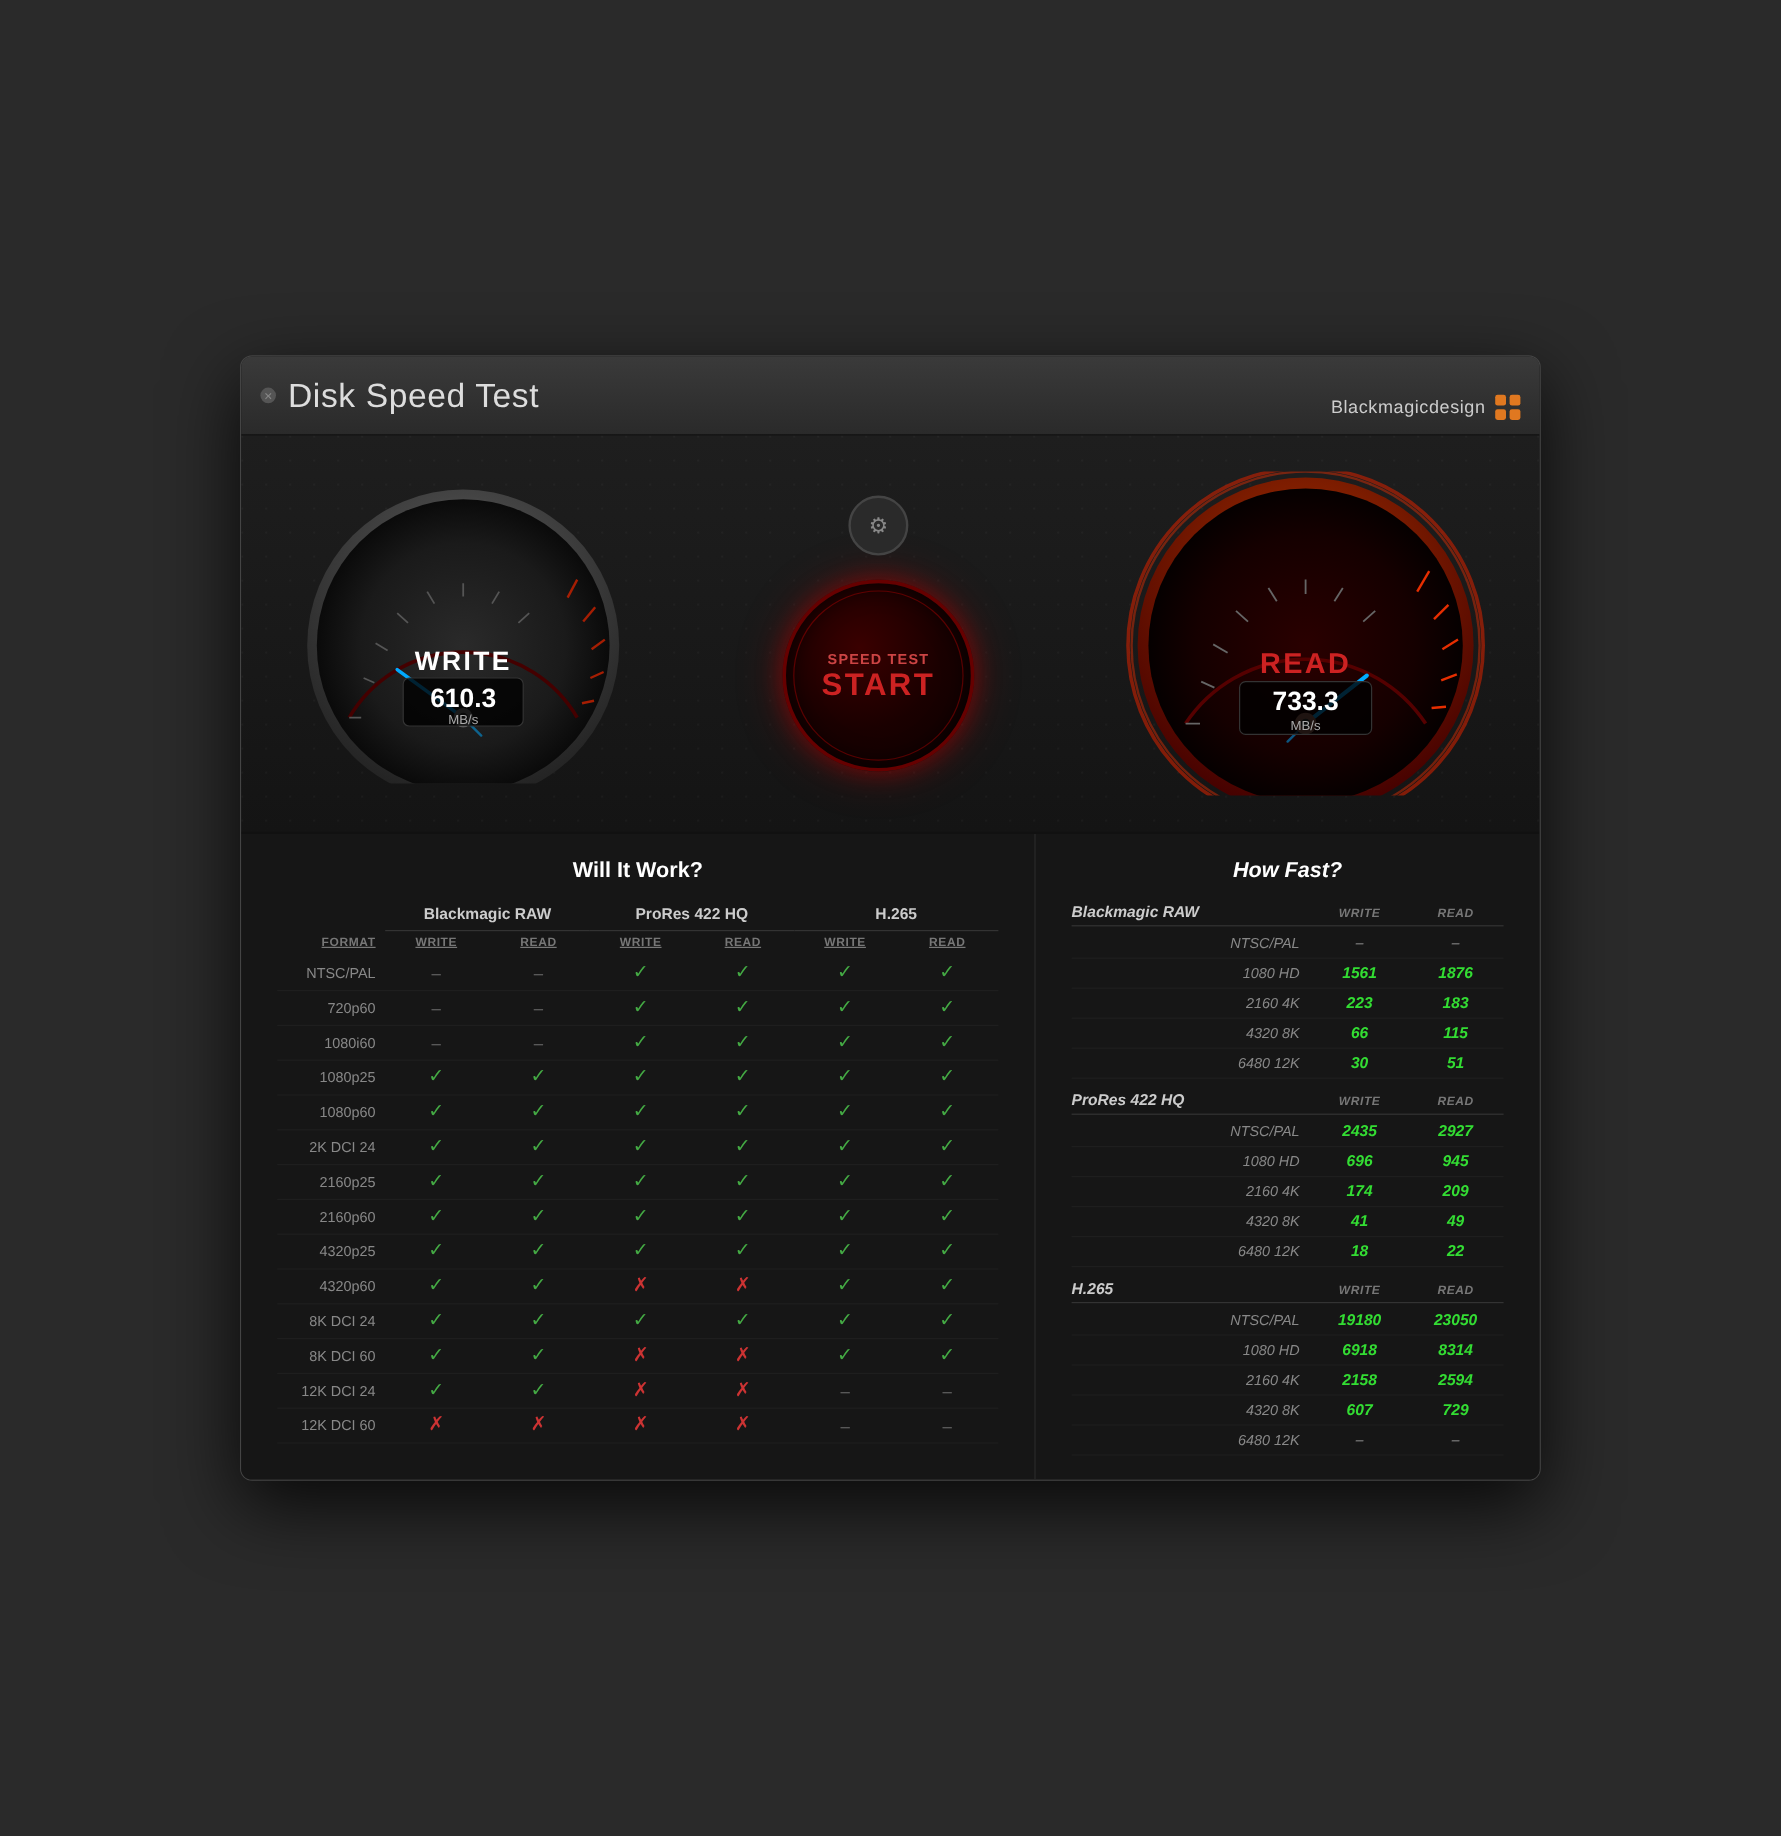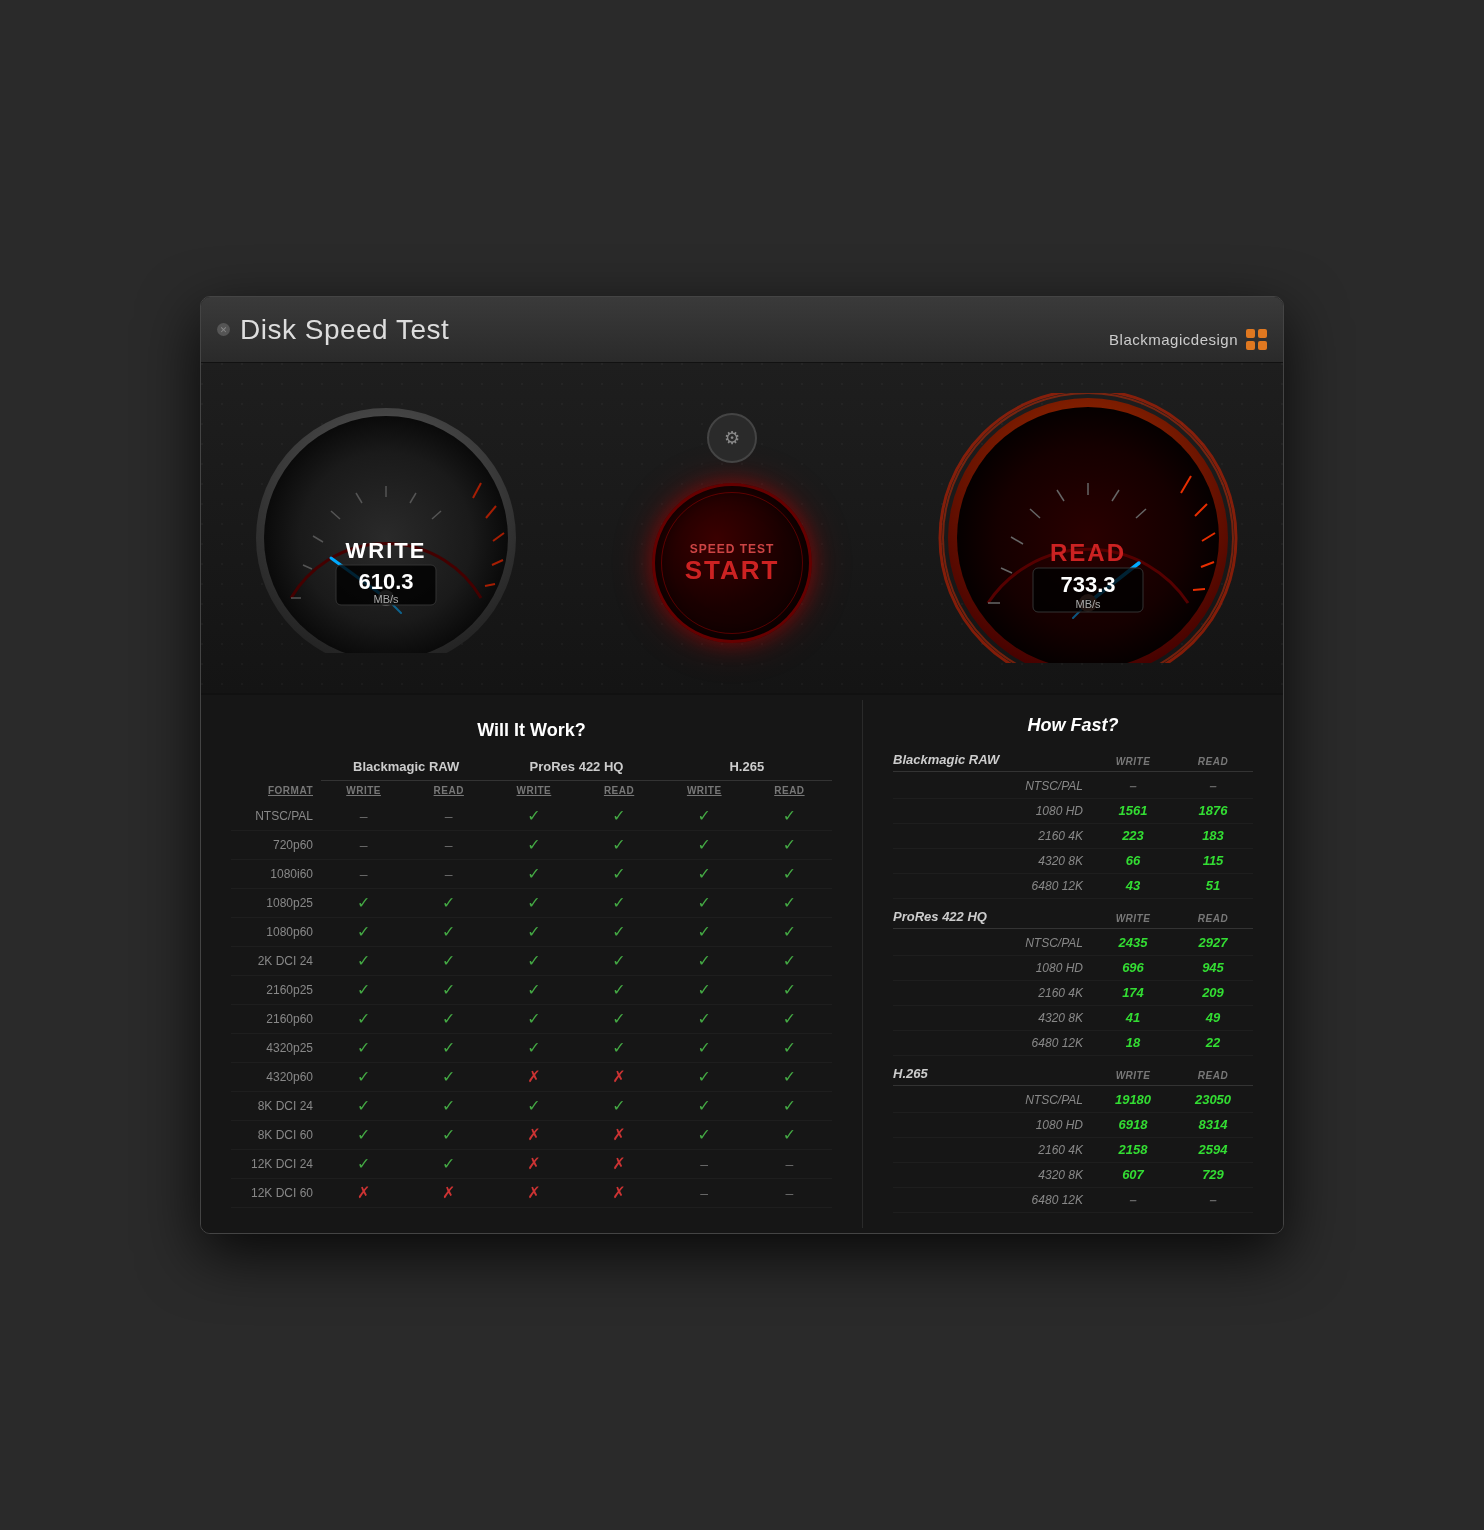--- a/index.html
+++ b/index.html
@@ -134,21 +134,20 @@
       font-size: 26px;
       font-weight: 800;
       letter-spacing: 2px;
       text-transform: uppercase;
       line-height: 1.1;
     }
     
     .data-section {
       display: flex;
       background: #161616;
-      align-items: center;
     }
     .will-it-work {
       flex: 1;
       padding: 20px 30px;
       border-right: 1px solid #2a2a2a;
     }
     .how-fast {
       flex: 0 0 420px;
       padding: 20px 30px;
       font-style: italic;
@@ -597,21 +596,21 @@
             <div class="hf-cell">223</div>
             <div class="hf-cell">183</div>
           </div>
           <div class="hf-row">
             <div class="hf-row-label">4320 8K</div>
             <div class="hf-cell">66</div>
             <div class="hf-cell">115</div>
           </div>
           <div class="hf-row">
             <div class="hf-row-label">6480 12K</div>
-            <div class="hf-cell">43</div>
+            <div class="hf-cell">30</div>
             <div class="hf-cell">51</div>
           </div>
           <div class="hf-section-header">
             <div class="hf-section-name">ProRes 422 HQ</div>
             <div class="hf-col-label">WRITE</div>
             <div class="hf-col-label">READ</div>
           </div>
           <div class="hf-row">
             <div class="hf-row-label">NTSC/PAL</div>
             <div class="hf-cell">2435</div>

